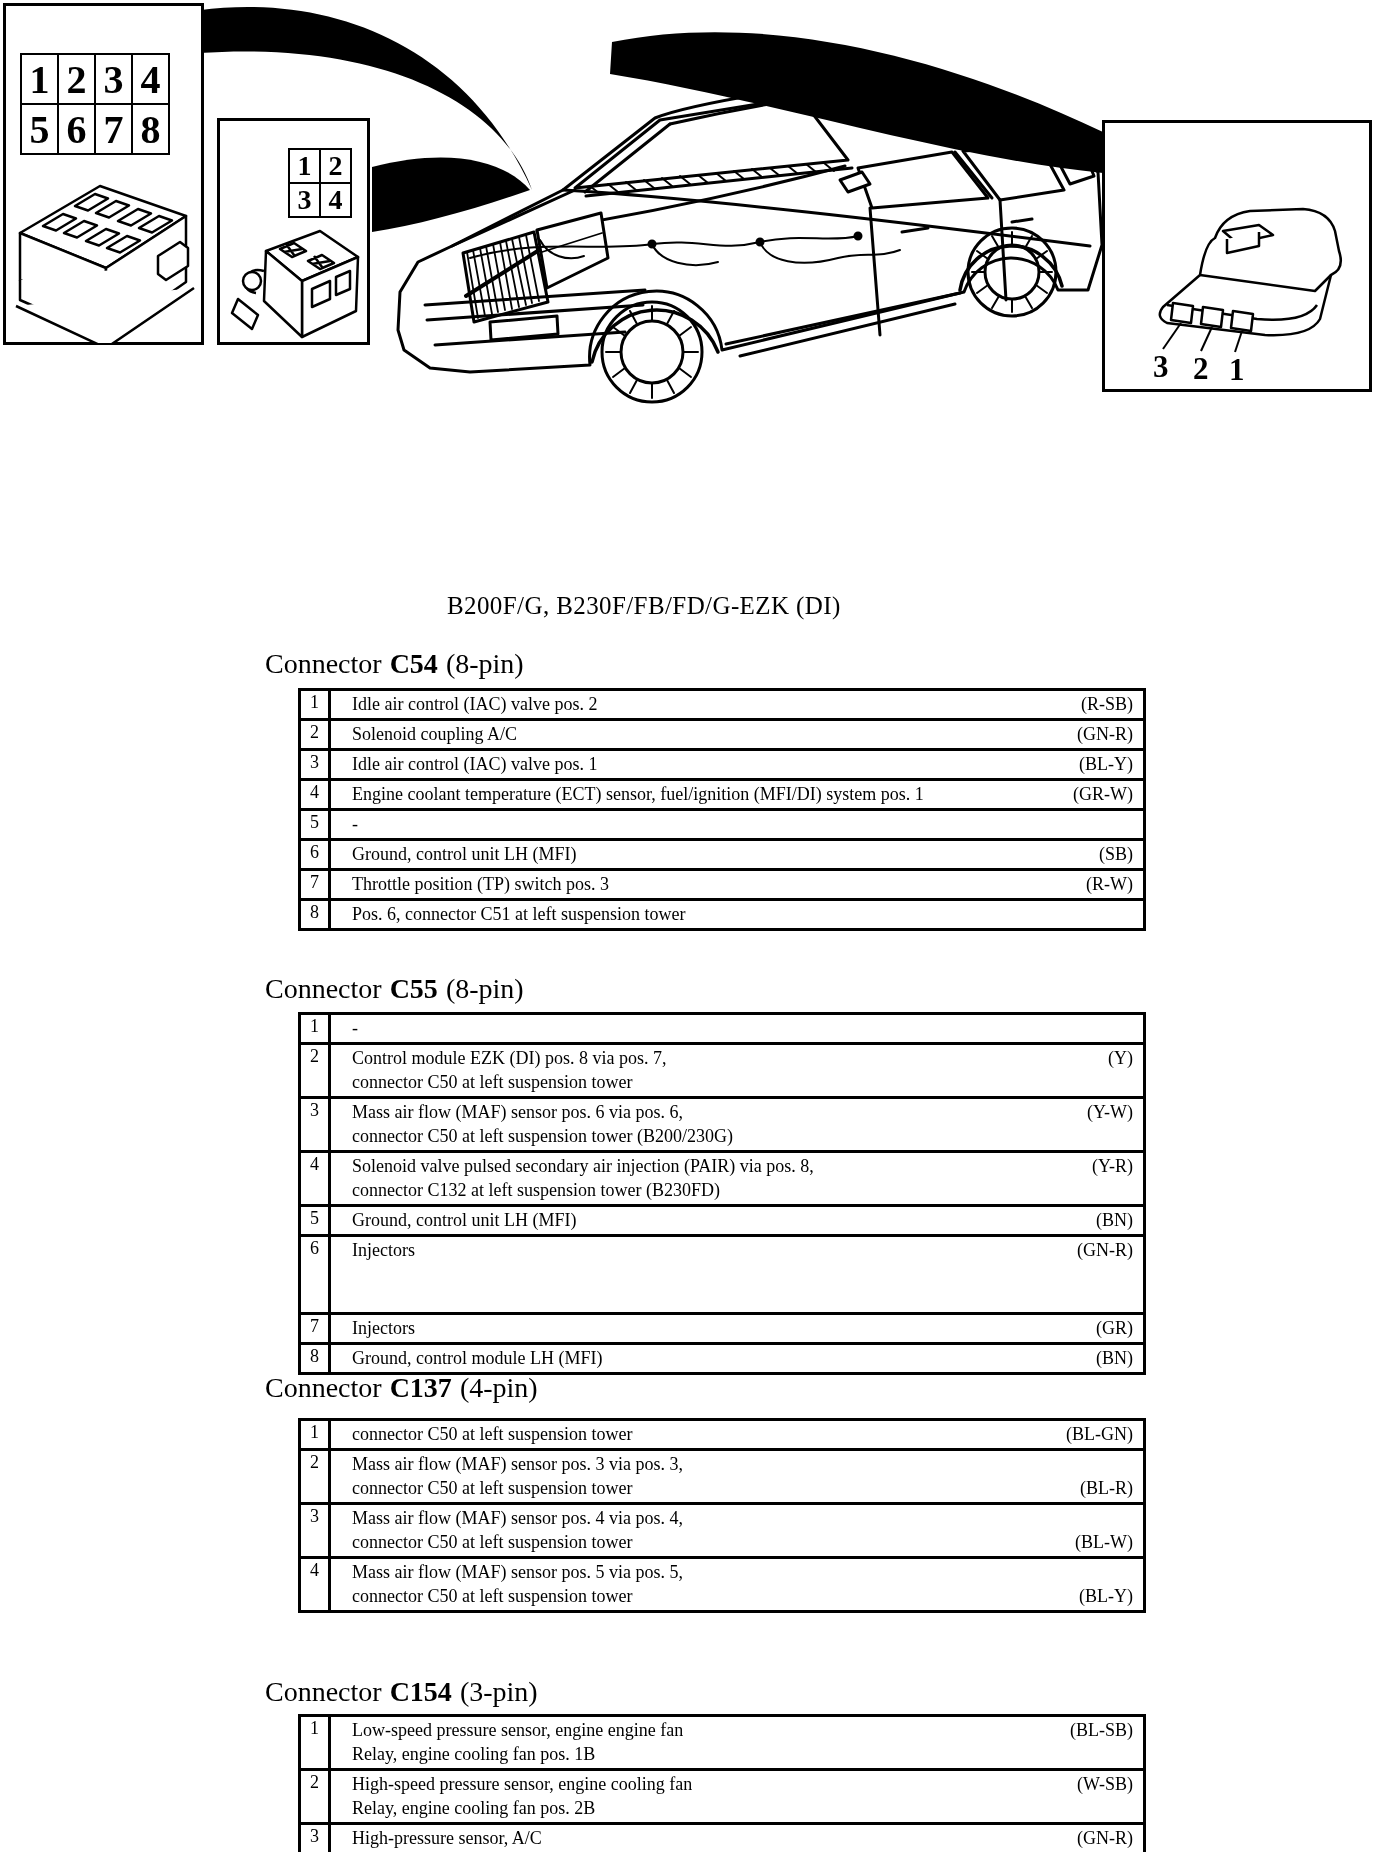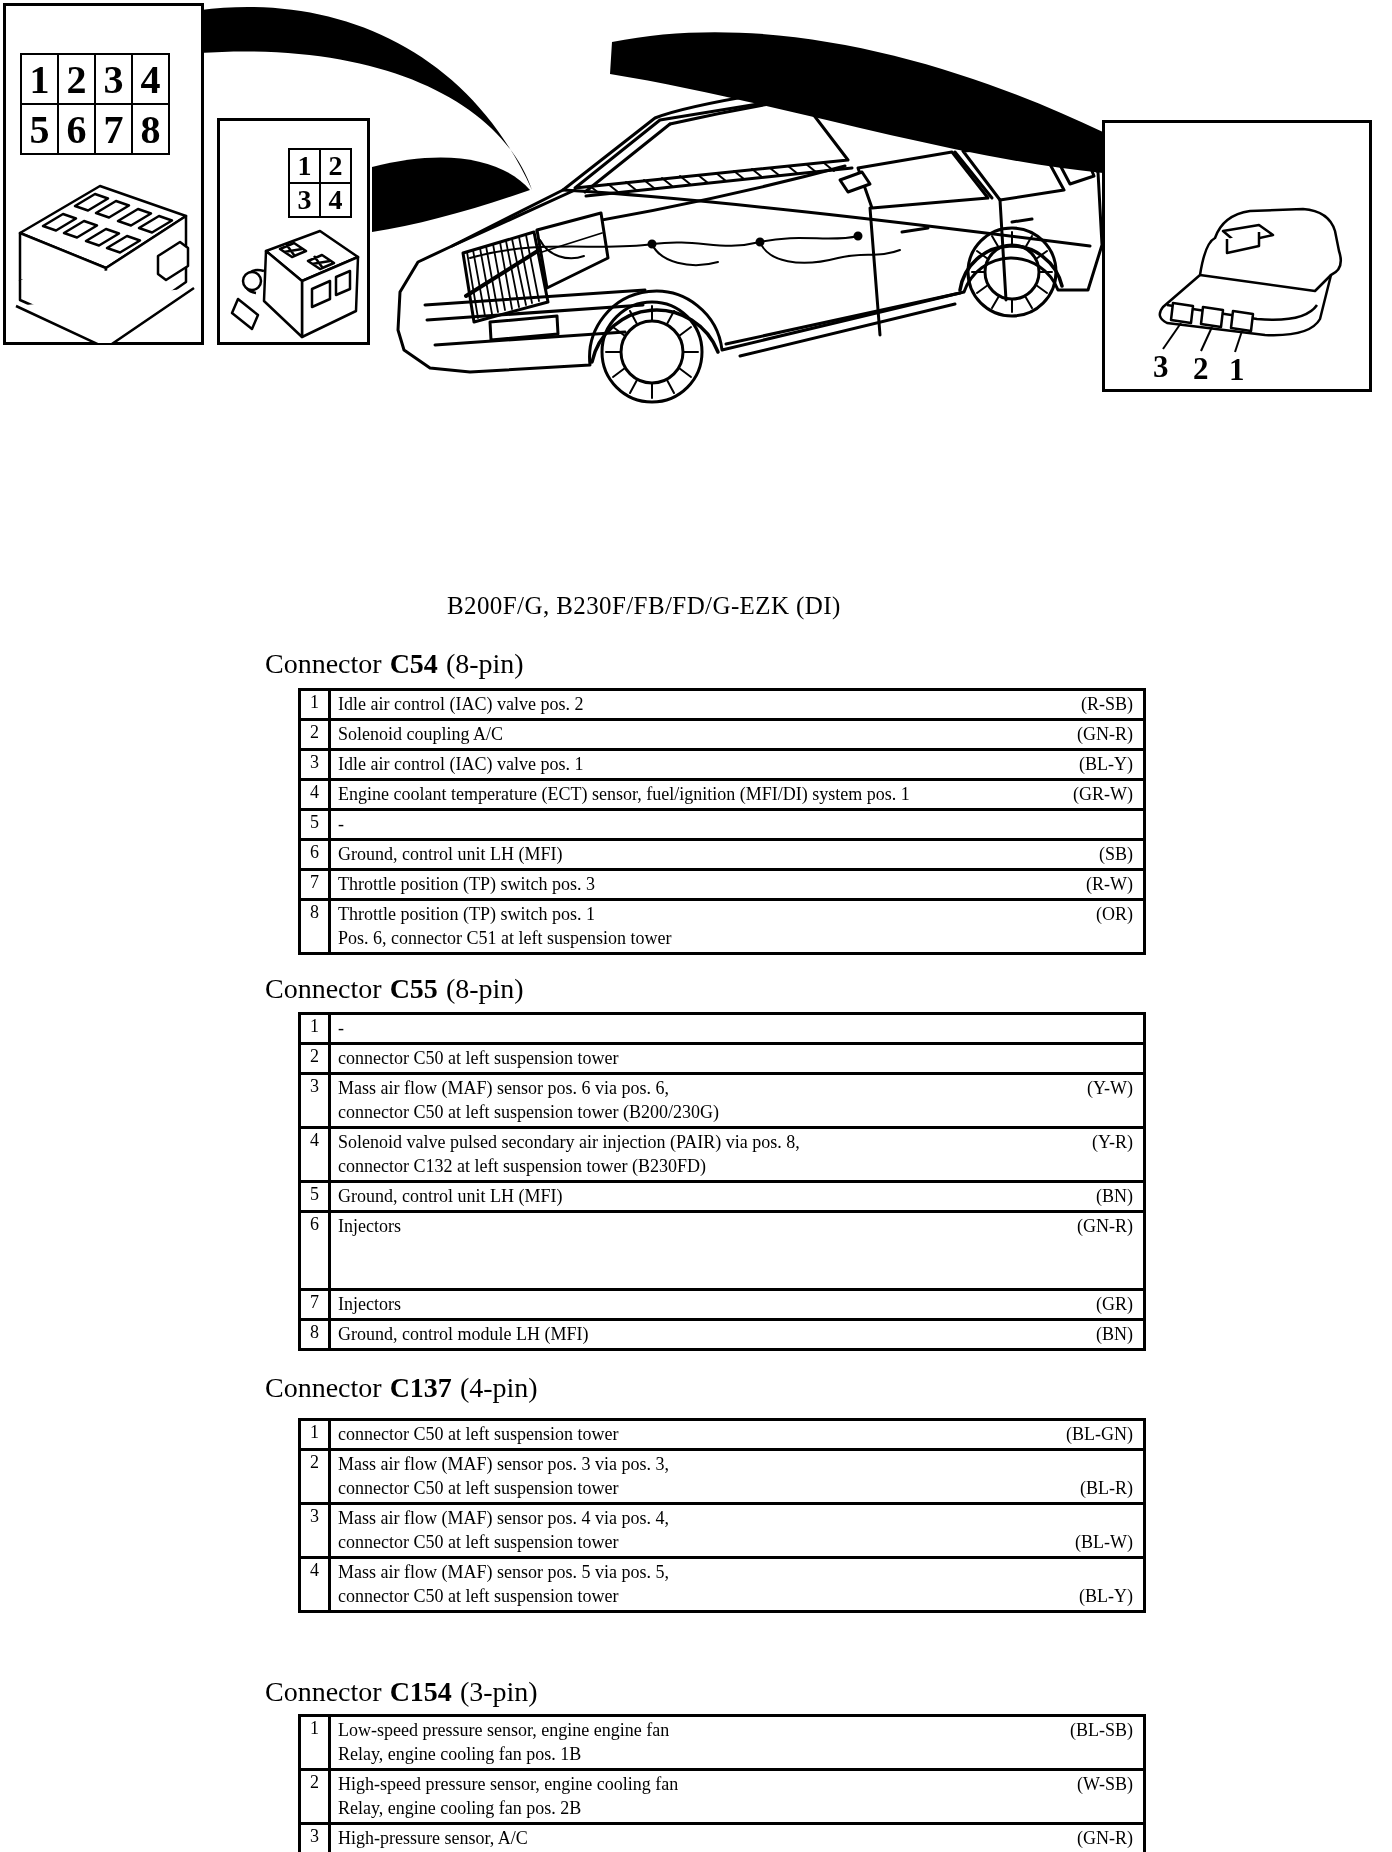--- a/index.html
+++ b/index.html
@@ -33,21 +33,21 @@
   .ptable{
     position:absolute;left:298px;width:848px;box-sizing:border-box;
     border:3px solid #000;background:#fff;z-index:3;
   }
   .prow{display:flex;}
   .prow + .prow{border-top:3px solid #000;}
   .pin-cell{
     flex:0 0 27px;border-right:3px solid #000;text-align:center;
     font-size:18px;padding-top:1px;
   }
-  .desc-cell{flex:1;padding:1px 10px 2px 7px;font-size:18px;}
+  .desc-cell{flex:1;padding:1px 10px 2px 13px;font-size:18px;margin-left:8px;}
   .dline{display:flex;justify-content:space-between;line-height:24px;min-height:24px;}
   .dtext{white-space:nowrap;}
   .wcolor{white-space:nowrap;padding-left:8px;}
 </style>
 </head>
 <body>
 
 <svg class="top-art" width="1392" height="430" viewBox="0 0 1392 430">
   <g stroke="#000" stroke-width="3" fill="none" stroke-linejoin="round" stroke-linecap="round">
 
@@ -278,41 +278,41 @@
         <div class="dline">
           <span class="dtext">Throttle position (TP) switch pos. 3</span>
           <span class="wcolor">(R-W)</span>
         </div>
       </div>
     </div>
     <div class="prow">
       <div class="pin-cell">8</div>
       <div class="desc-cell">
         <div class="dline">
-          <span class="dtext">Throttle position (TP) switch pos. 1</span>
-          <span class="wcolor">(OR)</span>
-        </div>
-        <div class="dline">
           <span class="dtext">Pos. 6, connector C51 at left  suspension tower</span>
         </div>
       </div>
     </div>
   </div>
 <div class="ptable" style="top:1012px">
     <div class="prow">
       <div class="pin-cell">1</div>
       <div class="desc-cell">
         <div class="dline">
           <span class="dtext">-</span>
         </div>
       </div>
     </div>
     <div class="prow">
       <div class="pin-cell">2</div>
       <div class="desc-cell">
+        <div class="dline">
+          <span class="dtext">Control module EZK (DI) pos. 8 via pos. 7,</span>
+          <span class="wcolor">(Y)</span>
+        </div>
         <div class="dline">
           <span class="dtext">connector C50 at left suspension tower</span>
         </div>
       </div>
     </div>
     <div class="prow">
       <div class="pin-cell">3</div>
       <div class="desc-cell">
         <div class="dline">
           <span class="dtext">Mass air flow (MAF) sensor pos. 6 via pos. 6,</span>

